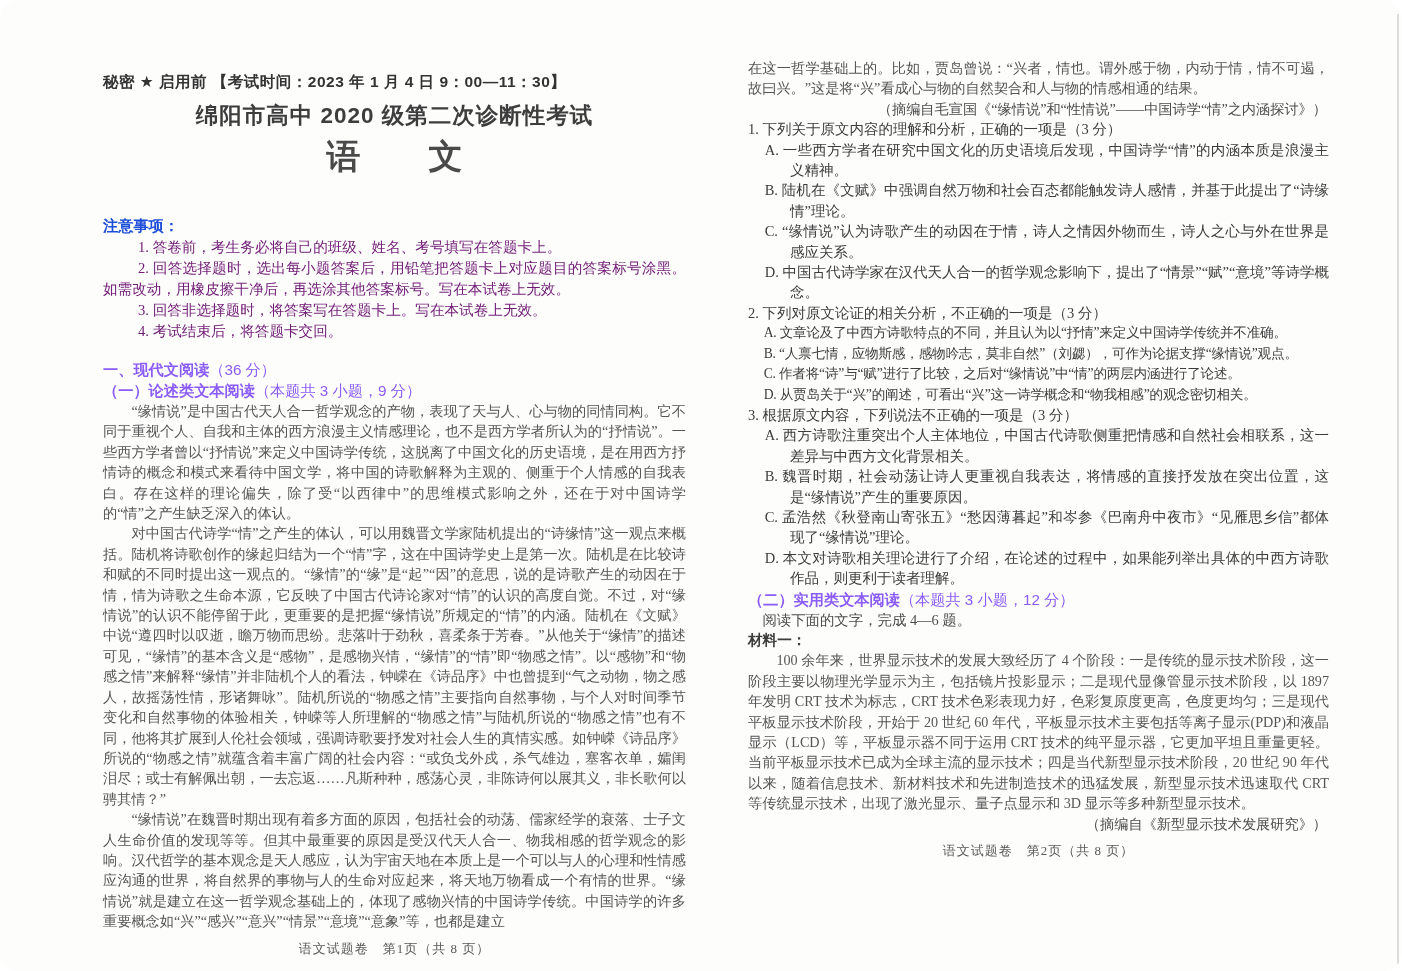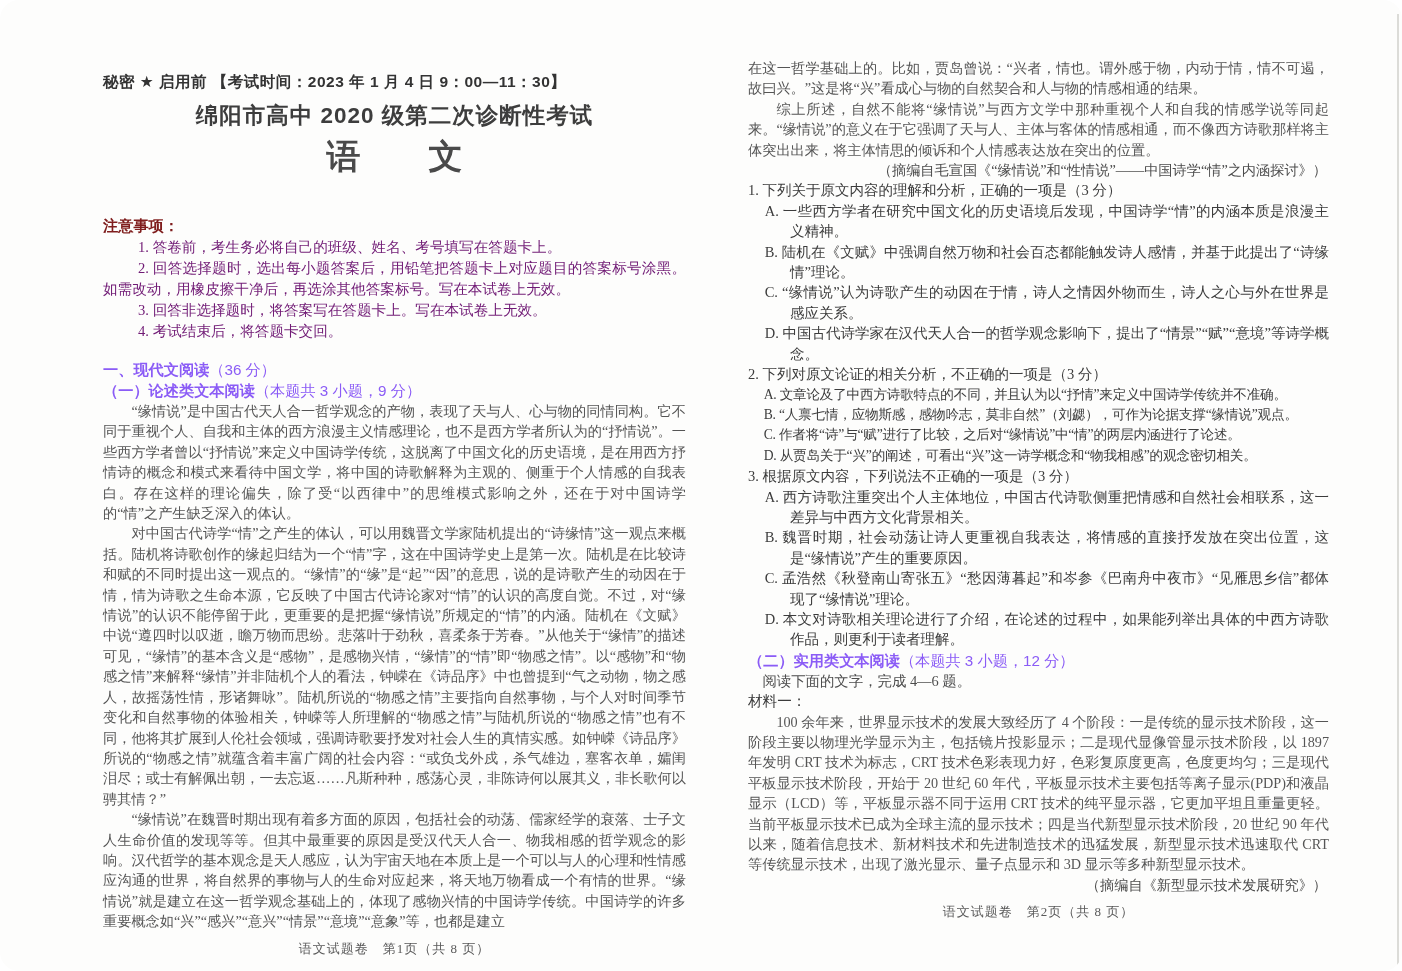--- a/index.html
+++ b/index.html
@@ -30,21 +30,21 @@
     font-weight:bold; font-size:22.5px; color:#3d3d3d;
     text-align:center; margin:7px 0 0 0; letter-spacing:1px;
   }
   .subject-title {
     font-family:"Liberation Sans","DejaVu Sans",sans-serif;
     font-weight:bold; font-size:34px; color:#4a4a4a;
     text-align:center; margin:3px 0 10px 0;
   }
   .notice-heading {
     font-family:"Liberation Sans","DejaVu Sans",sans-serif;
-    font-weight:bold; font-size:15.2px; color:#7f1d1d; text-align:left;margin-top:36px;
+    font-weight:bold; font-size:15.2px; color:#1d4ed8; text-align:left;margin-top:36px;
   }
   .notice {
     margin:0; font-size:14.6px; line-height:21px;
     color:#701a75; text-indent:2.4em;
   }
   .spacer-lg { height:17px; }
   .sec-heading {
     font-family:"Liberation Sans","DejaVu Sans",sans-serif;
     font-size:15.2px; line-height:21px; color:#8b5cf6; text-align:left; margin:0;
   }
@@ -59,21 +59,21 @@
   .citation {
     margin:0; font-size:14.2px; line-height:20.4px;
     color:#4c4c4c; text-align:right; padding-right:2px;
   }
   .qstem { margin:0; font-size:14.5px; line-height:20.4px; color:#3c3c3c; }
   .option {
     margin:0 0 0 1.15em; font-size:14.5px; line-height:20.4px;
     color:#3c3c3c; padding-left:1.75em; text-indent:-1.75em;
   }
   .option.tight { font-size:13.6px; letter-spacing:-0.2px; }
-  .mat-label { margin:0; font-size:14.6px; line-height:20.4px; font-weight:normal; color:#3c3c3c; text-align:left; }
+  .mat-label { margin:0; font-size:14.6px; line-height:20.4px; font-weight:bold; color:#3c3c3c; text-align:left; }
   .page-footer {
     margin-top:8px; font-size:13px; color:#5a5a5a;
     text-align:center; letter-spacing:1px;
   }
 </style>
 </head>
 <body>
 
 <div class="sheet">
   <div class="scan-edge"></div>
@@ -96,21 +96,20 @@
 
     <p class="passage">“缘情说”是中国古代天人合一哲学观念的产物，表现了天与人、心与物的同情同构。它不同于重视个人、自我和主体的西方浪漫主义情感理论，也不是西方学者所认为的“抒情说”。一些西方学者曾以“抒情说”来定义中国诗学传统，这脱离了中国文化的历史语境，是在用西方抒情诗的概念和模式来看待中国文学，将中国的诗歌解释为主观的、侧重于个人情感的自我表白。存在这样的理论偏失，除了受“以西律中”的思维模式影响之外，还在于对中国诗学的“情”之产生缺乏深入的体认。</p>
     <p class="passage">对中国古代诗学“情”之产生的体认，可以用魏晋文学家陆机提出的“诗缘情”这一观点来概括。陆机将诗歌创作的缘起归结为一个“情”字，这在中国诗学史上是第一次。陆机是在比较诗和赋的不同时提出这一观点的。“缘情”的“缘”是“起”“因”的意思，说的是诗歌产生的动因在于情，情为诗歌之生命本源，它反映了中国古代诗论家对“情”的认识的高度自觉。不过，对“缘情说”的认识不能停留于此，更重要的是把握“缘情说”所规定的“情”的内涵。陆机在《文赋》中说“遵四时以叹逝，瞻万物而思纷。悲落叶于劲秋，喜柔条于芳春。”从他关于“缘情”的描述可见，“缘情”的基本含义是“感物”，是感物兴情，“缘情”的“情”即“物感之情”。以“感物”和“物感之情”来解释“缘情”并非陆机个人的看法，钟嵘在《诗品序》中也曾提到“气之动物，物之感人，故摇荡性情，形诸舞咏”。陆机所说的“物感之情”主要指向自然事物，与个人对时间季节变化和自然事物的体验相关，钟嵘等人所理解的“物感之情”与陆机所说的“物感之情”也有不同，他将其扩展到人伦社会领域，强调诗歌要抒发对社会人生的真情实感。如钟嵘《诗品序》所说的“物感之情”就蕴含着丰富广阔的社会内容：“或负戈外戍，杀气雄边，塞客衣单，孀闺泪尽；或士有解佩出朝，一去忘返……凡斯种种，感荡心灵，非陈诗何以展其义，非长歌何以骋其情？”</p>
     <p class="passage">“缘情说”在魏晋时期出现有着多方面的原因，包括社会的动荡、儒家经学的衰落、士子文人生命价值的发现等等。但其中最重要的原因是受汉代天人合一、物我相感的哲学观念的影响。汉代哲学的基本观念是天人感应，认为宇宙天地在本质上是一个可以与人的心理和性情感应沟通的世界，将自然界的事物与人的生命对应起来，将天地万物看成一个有情的世界。“缘情说”就是建立在这一哲学观念基础上的，体现了感物兴情的中国诗学传统。中国诗学的许多重要概念如“兴”“感兴”“意兴”“情景”“意境”“意象”等，也都是建立</p>
 
     <div class="page-footer">语文试题卷　第1页（共 8 页）</div>
   </div>
 
   <div class="col col-right">
     <p class="passage no-indent">在这一哲学基础上的。比如，贾岛曾说：“兴者，情也。谓外感于物，内动于情，情不可遏，故曰兴。”这是将“兴”看成心与物的自然契合和人与物的情感相通的结果。</p>
-    <p class="passage">综上所述，自然不能将“缘情说”与西方文学中那种重视个人和自我的情感学说等同起来。“缘情说”的意义在于它强调了天与人、主体与客体的情感相通，而不像西方诗歌那样将主体突出出来，将主体情思的倾诉和个人情感表达放在突出的位置。</p>
     <p class="citation">（摘编自毛宣国《“缘情说”和“性情说”——中国诗学“情”之内涵探讨》）</p>
 
     <p class="qstem">1. 下列关于原文内容的理解和分析，正确的一项是（3 分）</p>
     <p class="option">A. 一些西方学者在研究中国文化的历史语境后发现，中国诗学“情”的内涵本质是浪漫主义精神。</p>
     <p class="option">B. 陆机在《文赋》中强调自然万物和社会百态都能触发诗人感情，并基于此提出了“诗缘情”理论。</p>
     <p class="option">C. “缘情说”认为诗歌产生的动因在于情，诗人之情因外物而生，诗人之心与外在世界是感应关系。</p>
     <p class="option">D. 中国古代诗学家在汉代天人合一的哲学观念影响下，提出了“情景”“赋”“意境”等诗学概念。</p>
 
     <p class="qstem">2. 下列对原文论证的相关分析，不正确的一项是（3 分）</p>
     <p class="option tight">A. 文章论及了中西方诗歌特点的不同，并且认为以“抒情”来定义中国诗学传统并不准确。</p>

